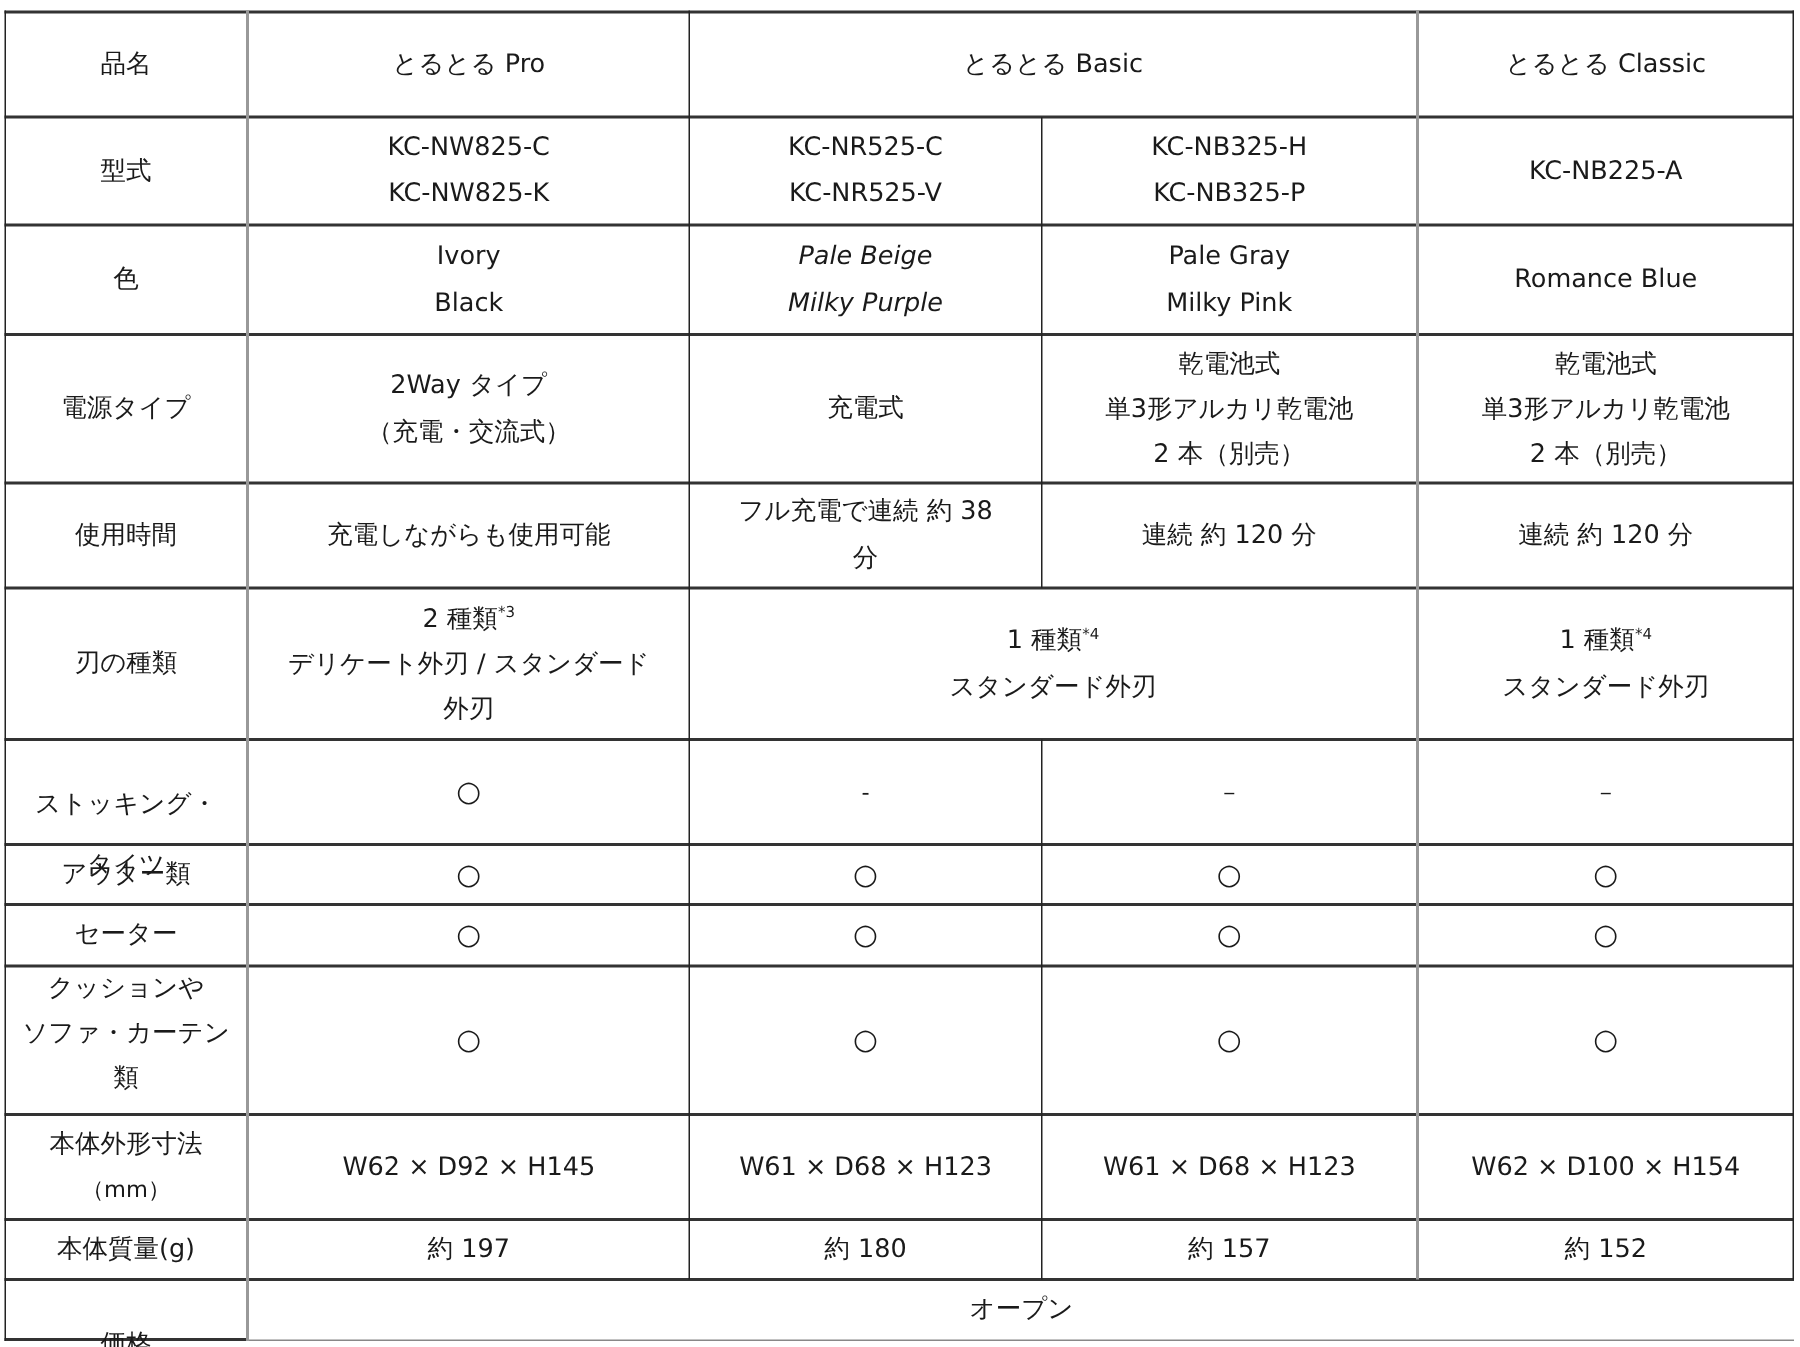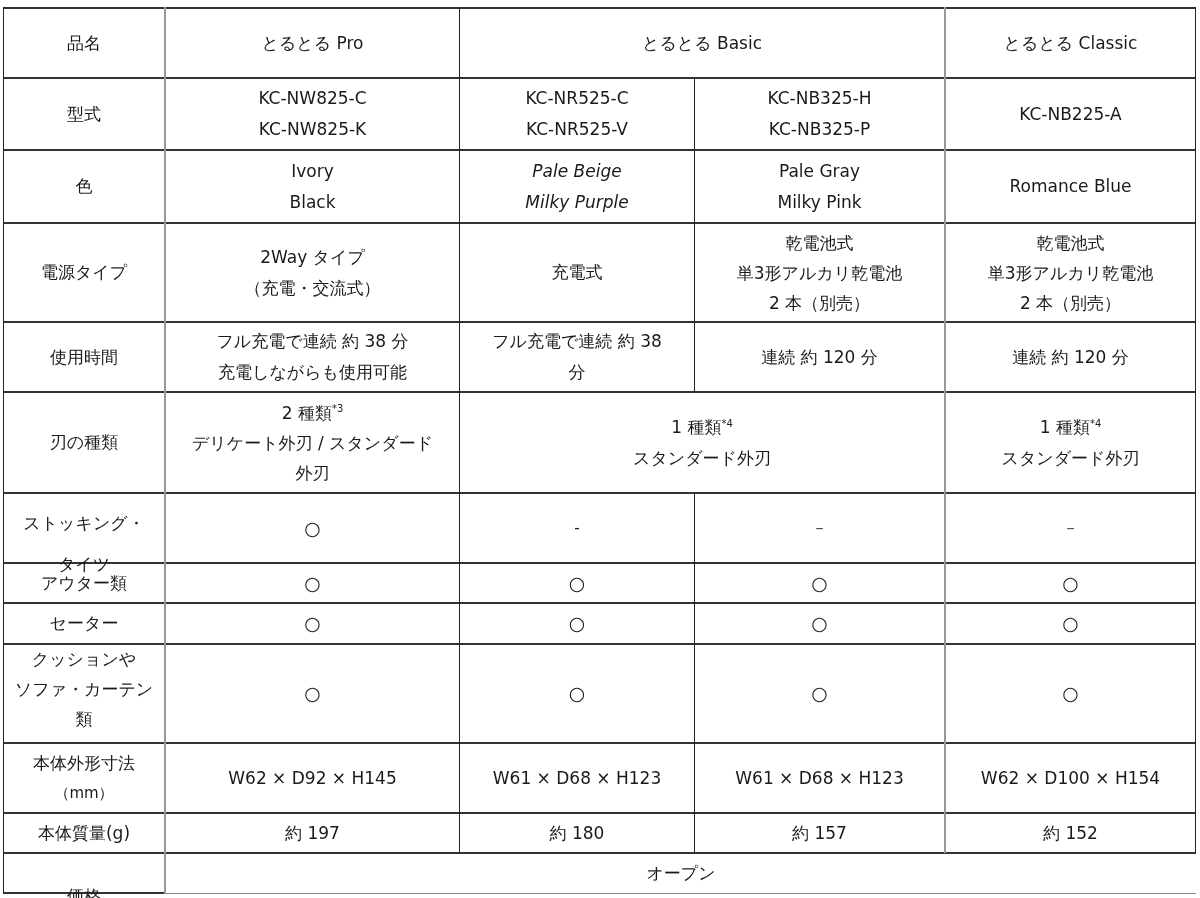--- a/index.html
+++ b/index.html
@@ -120,21 +120,20 @@
 <div class="cell" style="left:946px;top:224px;width:249px;height:97px;line-height:30px;">
   <span>乾電池式</span>
   <span>単3形アルカリ乾電池</span>
   <span>2 本（別売）</span>
 </div>
 
 <div class="cell" style="left:4px;top:323px;width:160px;height:68px;">
   <span>使用時間</span>
 </div>
 <div class="cell" style="left:166px;top:323px;width:293px;height:68px;">
-  <span>フル充電で連続 約 38 分</span>
   <span>充電しながらも使用可能</span>
 </div>
 <div class="cell" style="left:460px;top:323px;width:234px;height:68px;">
   <span>フル充電で連続 約 38</span>
   <span>分</span>
 </div>
 <div class="cell" style="left:695px;top:323px;width:249px;height:68px;">
   <span>連続 約 120 分</span>
 </div>
 <div class="cell" style="left:946px;top:323px;width:249px;height:68px;">
@@ -151,21 +150,21 @@
 </div>
 <div class="cell" style="left:460px;top:393px;width:484px;height:99px;">
   <span><span style="display:inline">1 種類</span><sup>*4</sup></span>
   <span>スタンダード外刃</span>
 </div>
 <div class="cell" style="left:946px;top:393px;width:249px;height:99px;">
   <span><span style="display:inline">1 種類</span><sup>*4</sup></span>
   <span>スタンダード外刃</span>
 </div>
 
-<div class="cell" style="left:4px;top:510px;width:160px;height:68px;line-height:29px;gap:12px;">
+<div class="cell" style="left:4px;top:523px;width:160px;height:68px;line-height:29px;gap:12px;">
   <span>ストッキング・</span>
   <span>タイツ</span>
 </div>
 <div class="cell mark" style="left:166px;top:494px;width:293px;height:68px;">
   <span>○</span>
 </div>
 <div class="cell dash" style="left:460px;top:494px;width:234px;height:68px;">
   <span>-</span>
 </div>
 <div class="cell dash" style="left:695px;top:494px;width:249px;height:68px;">

